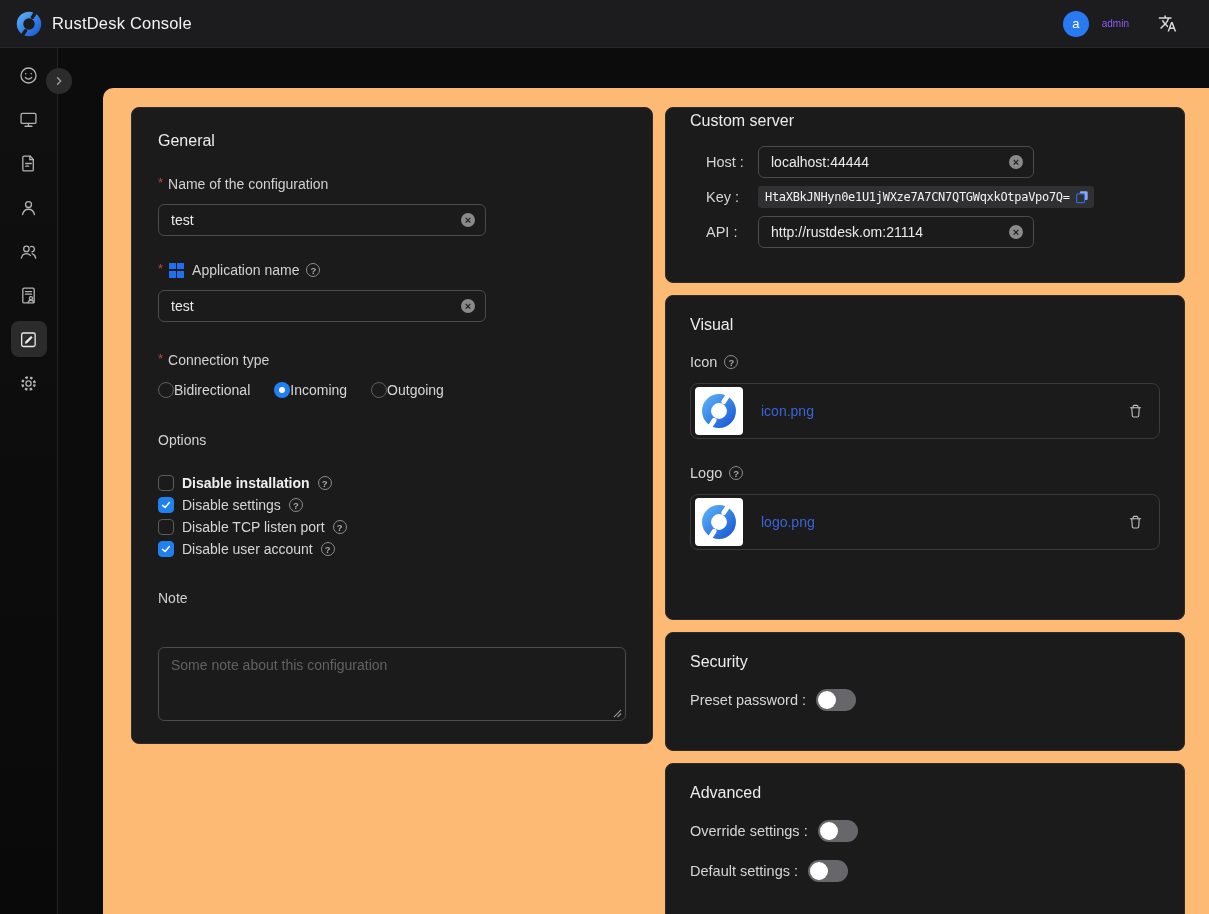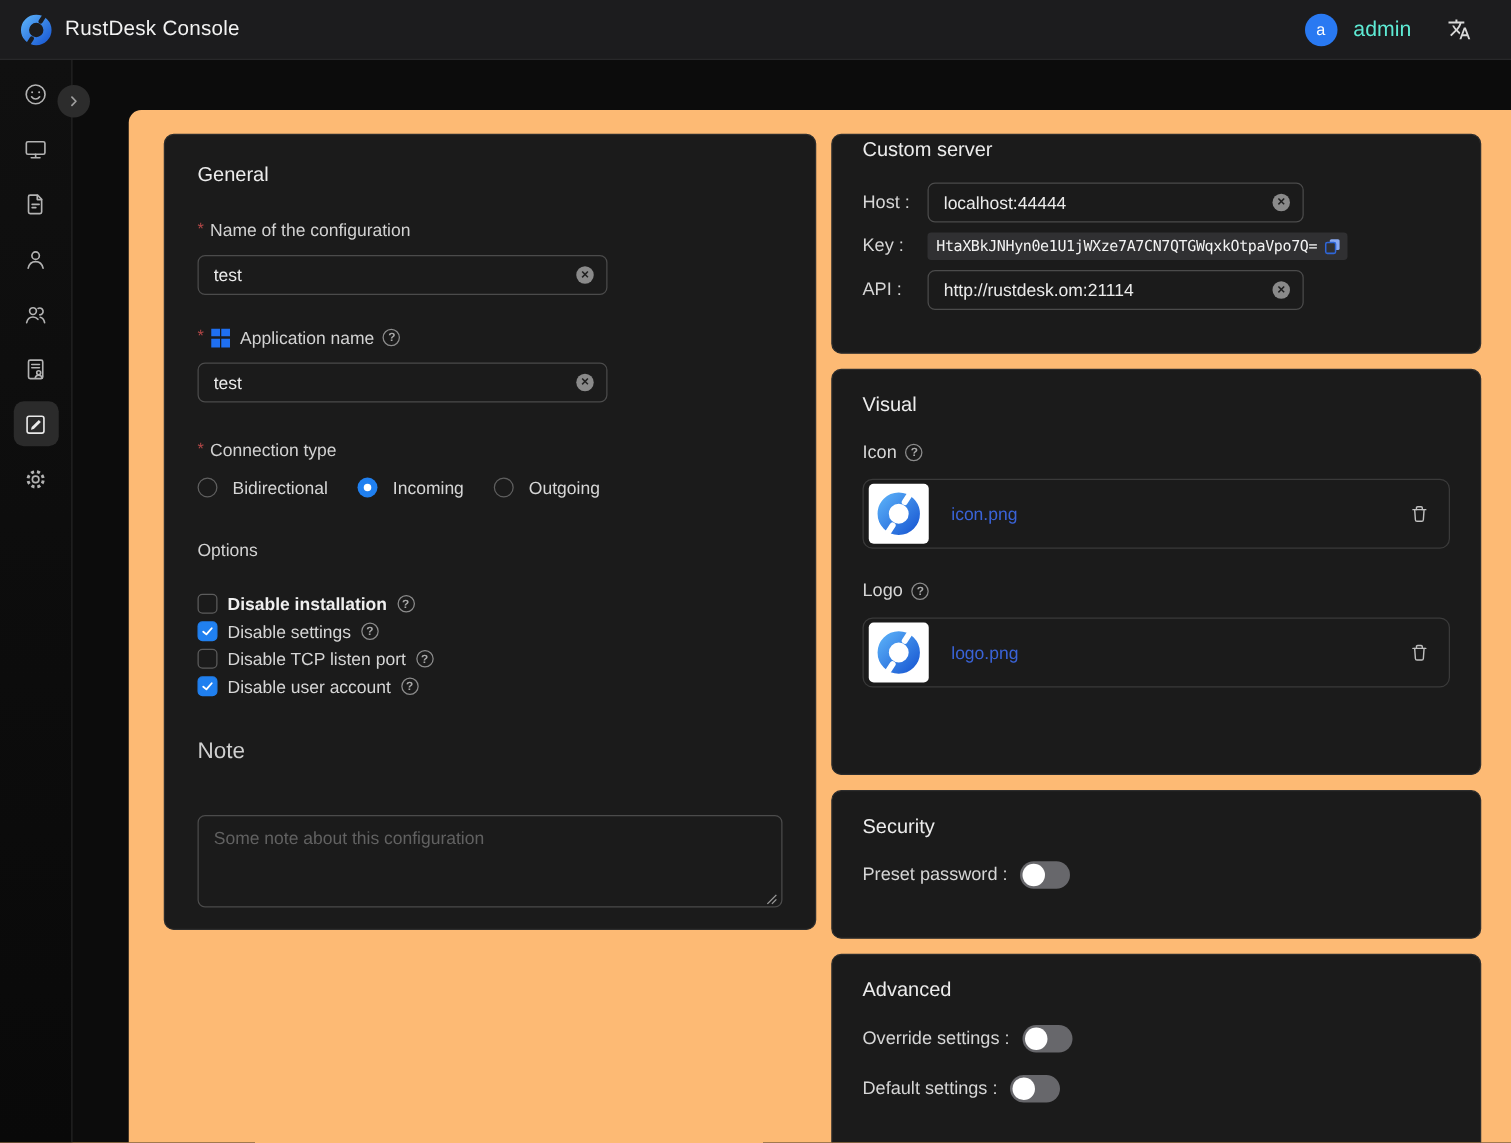--- a/index.html
+++ b/index.html
@@ -15,21 +15,21 @@
   .header {
     position:absolute; top:0; left:0; right:0; height:48px; z-index:6;
     background:#1c1c1e; border-bottom:1px solid #28282a;
     display:flex; align-items:center; padding:0 16px;
   }
   .brand { display:flex; align-items:center; gap:10px; }
   .brand-title { font-size:16.5px; font-weight:400; color:#f2f2f2; letter-spacing:.2px; }
   .header-right { margin-left:auto; display:flex; align-items:center; gap:13px; padding-right:16px; }
   .avatar { width:26px; height:26px; border-radius:50%; background:#2979f2; color:#fff;
     display:flex; align-items:center; justify-content:center; font-size:13px; }
-  .username { font-size:17px; color:#5eead4; }
+  .username { font-size:10px; color:#8b5cf6; }
   .translate-wrap { margin-left:16px; }
 
   
   .sidebar {
     position:absolute; top:48px; left:0; bottom:0; width:58px;
     background:linear-gradient(#101010,#090909);
     border-right:1px solid #242424;
     display:flex; flex-direction:column; align-items:center; padding-top:9px; gap:8px;
   }
   .side-item { width:36px; height:36px; border-radius:8px; display:flex; align-items:center; justify-content:center; }
@@ -72,46 +72,46 @@
   .clear::after { content:"×"; color:#1f1f1f; font-size:11px; line-height:1; font-weight:700; }
 
   .win { width:15px; height:15px; display:grid; grid-template-columns:1fr 1fr; grid-template-rows:1fr 1fr; gap:1.5px; margin:0 1px; }
   .win b { background:#1f6ff0; }
 
   .help { width:14px; height:14px; border-radius:50%; border:1px solid #8c8c8c; color:#a8a8a8;
     display:inline-flex; align-items:center; justify-content:center; font-size:9.5px; font-weight:700; flex:none; }
   .help::after { content:"?"; }
 
   .radio-row { display:flex; gap:24px; font-size:14px; color:#d6d6d6; }
-  .radio { display:flex; align-items:center; gap:12px;justify-content:flex-end; }
+  .radio { display:flex; align-items:center; gap:0;justify-content:flex-end; }
   .dot { width:16px; height:16px; border-radius:50%; border:1.5px solid #5f5f5f; flex:none; }
   .radio.selected .dot { background:#2080f0; border:none; position:relative; }
   .radio.selected .dot::after { content:""; position:absolute; left:5px; top:5px; width:6px; height:6px; border-radius:50%; background:#fff; }
 
   .check-row { display:flex; align-items:center; gap:8px; height:22px; font-size:14px; color:#d6d6d6; }
   .check-row.bold .lbl { font-weight:700; color:#efefef; }
   .checkbox { width:16px; height:16px; border-radius:4px; border:1.5px solid #5c5c5c;
     display:flex; align-items:center; justify-content:center; flex:none; }
   .checkbox.checked { background:#2080f0; border-color:#2080f0; }
 
-  .note-label { font-size:18px; color:#cfcfcf; margin:30px 0 10px; }
+  .note-label { font-size:14px; color:#cfcfcf; margin:30px 0 10px; }
   .note-wrap { position:relative; width:100%;margin-top:41px; }
   .note-wrap textarea {
     width:100%; height:74px; background:transparent; border:1px solid #4b4b4b; border-radius:6px;
     resize:none; padding:9px 12px; font-family:inherit; font-size:14px; color:#e8e8e8; outline:none;
   }
   .note-wrap textarea::placeholder { color:#616161; }
   .resize-h { position:absolute; right:4px; bottom:7px; }
 
   
   .cs-card { padding:4px 24px; height:176px; }
   .cs-card h2 { margin-bottom:16px; }
-  .cs-row { display:flex; align-items:center; margin-bottom:8px; }
+  .cs-row { display:flex; align-items:center; margin-bottom:8px;margin-left:16px; }
   .cs-label { width:52px; flex:none; font-size:14.5px; color:#d6d6d6; }
-  .cs-row .text-input { width:301px;justify-content:center; }
+  .cs-row .text-input { width:276px;justify-content:center; }
   .key-chip {
     display:flex; align-items:center; gap:5px; background:#303032; border-radius:3px;
     height:22px; padding:0 5px 0 7px;
     font-family:"DejaVu Sans Mono", monospace; font-size:12px; letter-spacing:-.3px; color:#f2f2f2;
   }
 
   
   .visual-card { padding:20px 24px; height:325px; }
   .visual-card h2 { margin-bottom:20px; }
   .v-label { display:flex; align-items:center; gap:7px; font-size:14.5px; color:#d6d6d6; margin-bottom:13px; }

